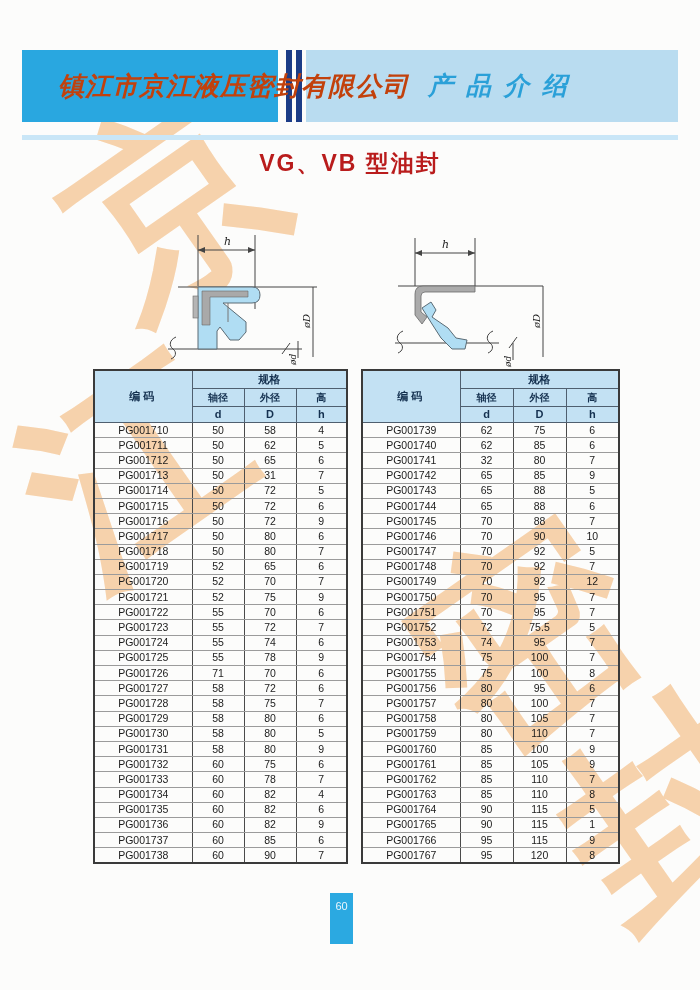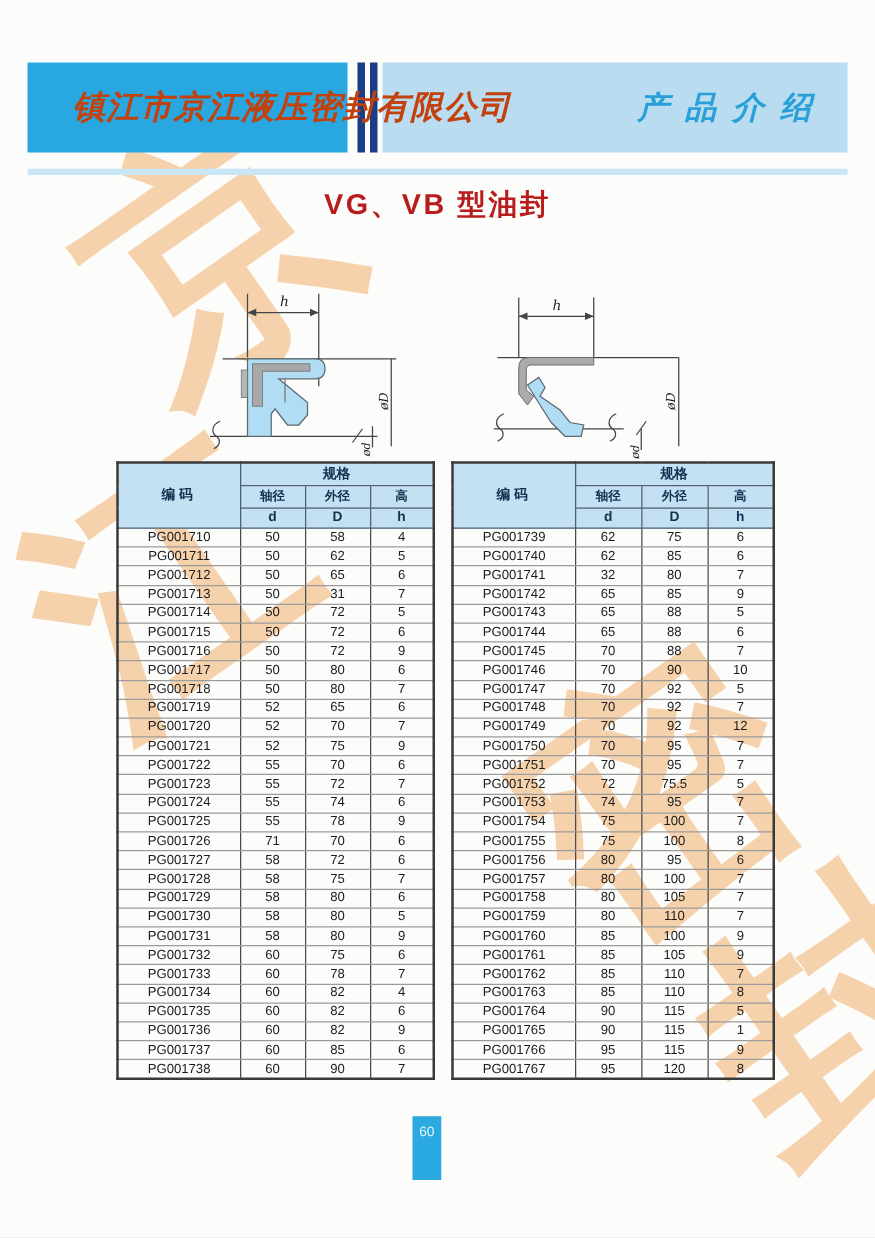--- a/index.html
+++ b/index.html
@@ -21,21 +21,21 @@
   .hdr-stripe.s2{left:296px;}
   .hdr-light{position:absolute;left:306px;top:50px;width:372px;height:72px;background:#b9dcf0;z-index:1;}
   .hdr-underline{position:absolute;left:22px;top:135px;width:656px;height:5px;background:#c9e6f7;z-index:1;}
   .company-name{
     position:absolute;left:58px;top:50px;width:324px;height:72px;line-height:72px;
     text-align:center;z-index:2;font-family:"DejaVu Serif","Liberation Serif",serif;
     font-weight:bold;font-style:italic;font-size:26px;color:#c2410c;letter-spacing:1px;white-space:nowrap;
   }
   .section-label{
     position:absolute;left:428px;top:50px;width:234px;height:72px;line-height:72px;
-    text-align:right;z-index:2;font-family:"DejaVu Serif","Liberation Serif",serif;
+    text-align:left;z-index:2;font-family:"DejaVu Serif","Liberation Serif",serif;
     font-weight:bold;font-style:italic;font-size:25px;color:#2aa0d8;letter-spacing:13px;white-space:nowrap;
   }
   
   .page-title{
     position:absolute;left:0;top:148px;width:100%;text-align:center;z-index:2;
     font-size:23px;font-weight:bold;color:#b91c1c;letter-spacing:2px;
   }
   
   .diagram{position:absolute;z-index:2;}
   .diagram text{font-family:"DejaVu Serif",serif;font-style:italic;fill:#222;}

